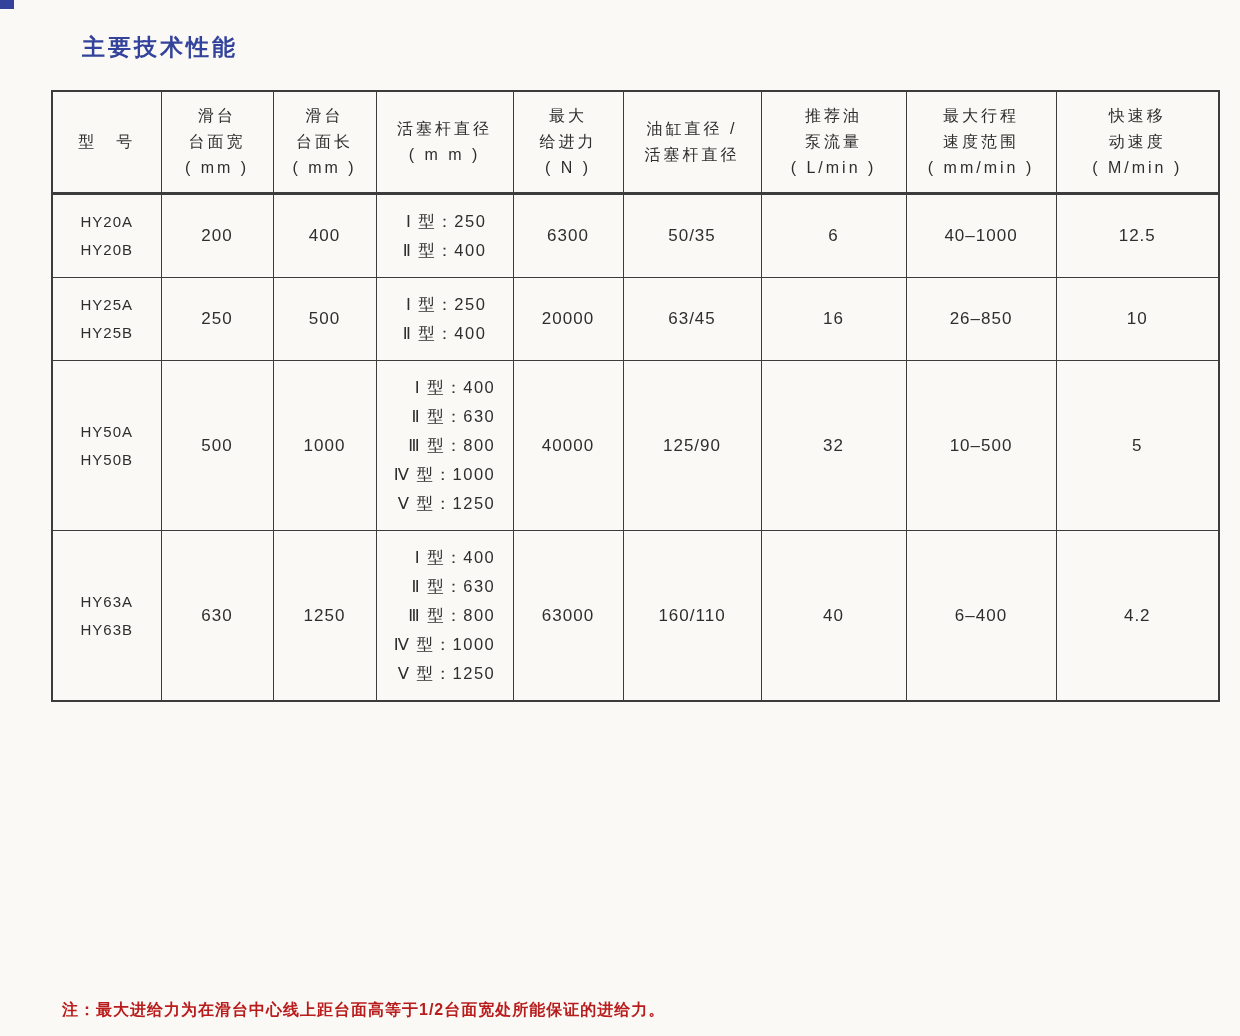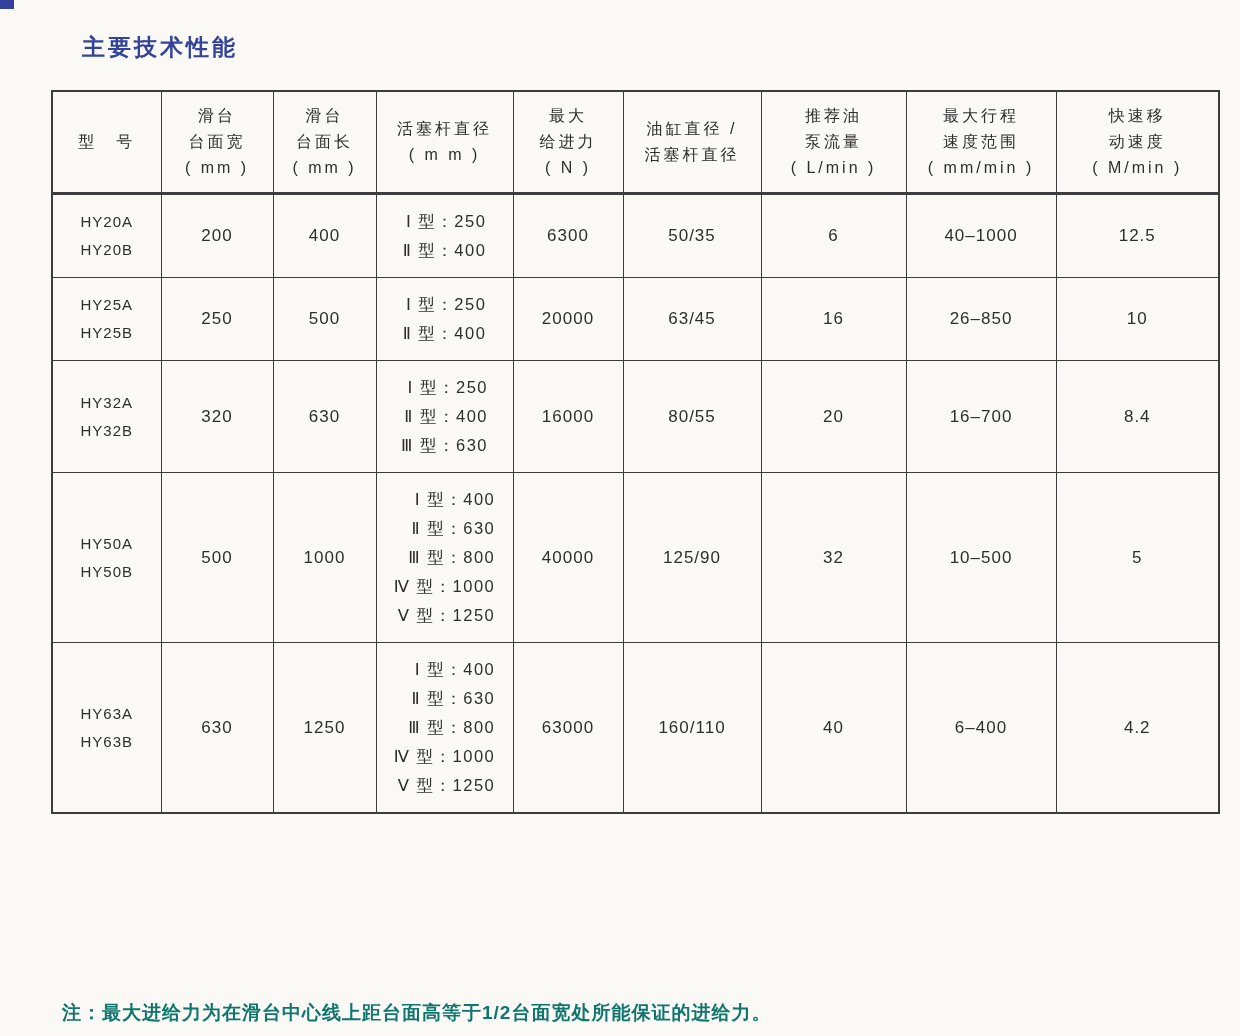--- a/index.html
+++ b/index.html
@@ -67,24 +67,24 @@
     text-align: right;
     font-size: 16.5px;
     line-height: 29px;
     letter-spacing: 1.5px;
   }
   .footnote {
     position: absolute;
     left: 62px;
     top: 1000px;
     margin: 0;
-    font-size: 19px;
+    font-size: 16px;
     font-weight: bold;
     letter-spacing: 1px;
-    color: #0f766e;
+    color: #b91c1c;
   }
 </style>
 </head>
 <body>
 
 <div class="corner-mark"></div>
 
 <h1 class="page-title">主要技术性能</h1>
 
 <table class="spec-table">
@@ -168,34 +168,20 @@
         <td>500</td>
         <td><div class="stroke-block"><div class="sline">Ⅰ 型：250</div><div class="sline">Ⅱ 型：400</div></div></td>
         <td>20000</td>
         <td>63/45</td>
         <td>16</td>
         <td>26–850</td>
         <td>10</td>
       </tr>
       <tr>
         <td>
-          <div class="model-line">HY32A</div>
-          <div class="model-line">HY32B</div>
-        </td>
-        <td>320</td>
-        <td>630</td>
-        <td><div class="stroke-block"><div class="sline">Ⅰ 型：250</div><div class="sline">Ⅱ 型：400</div><div class="sline">Ⅲ 型：630</div></div></td>
-        <td>16000</td>
-        <td>80/55</td>
-        <td>20</td>
-        <td>16–700</td>
-        <td>8.4</td>
-      </tr>
-      <tr>
-        <td>
           <div class="model-line">HY50A</div>
           <div class="model-line">HY50B</div>
         </td>
         <td>500</td>
         <td>1000</td>
         <td><div class="stroke-block"><div class="sline">Ⅰ 型：400</div><div class="sline">Ⅱ 型：630</div><div class="sline">Ⅲ 型：800</div><div class="sline">Ⅳ 型：1000</div><div class="sline">Ⅴ 型：1250</div></div></td>
         <td>40000</td>
         <td>125/90</td>
         <td>32</td>
         <td>10–500</td>

